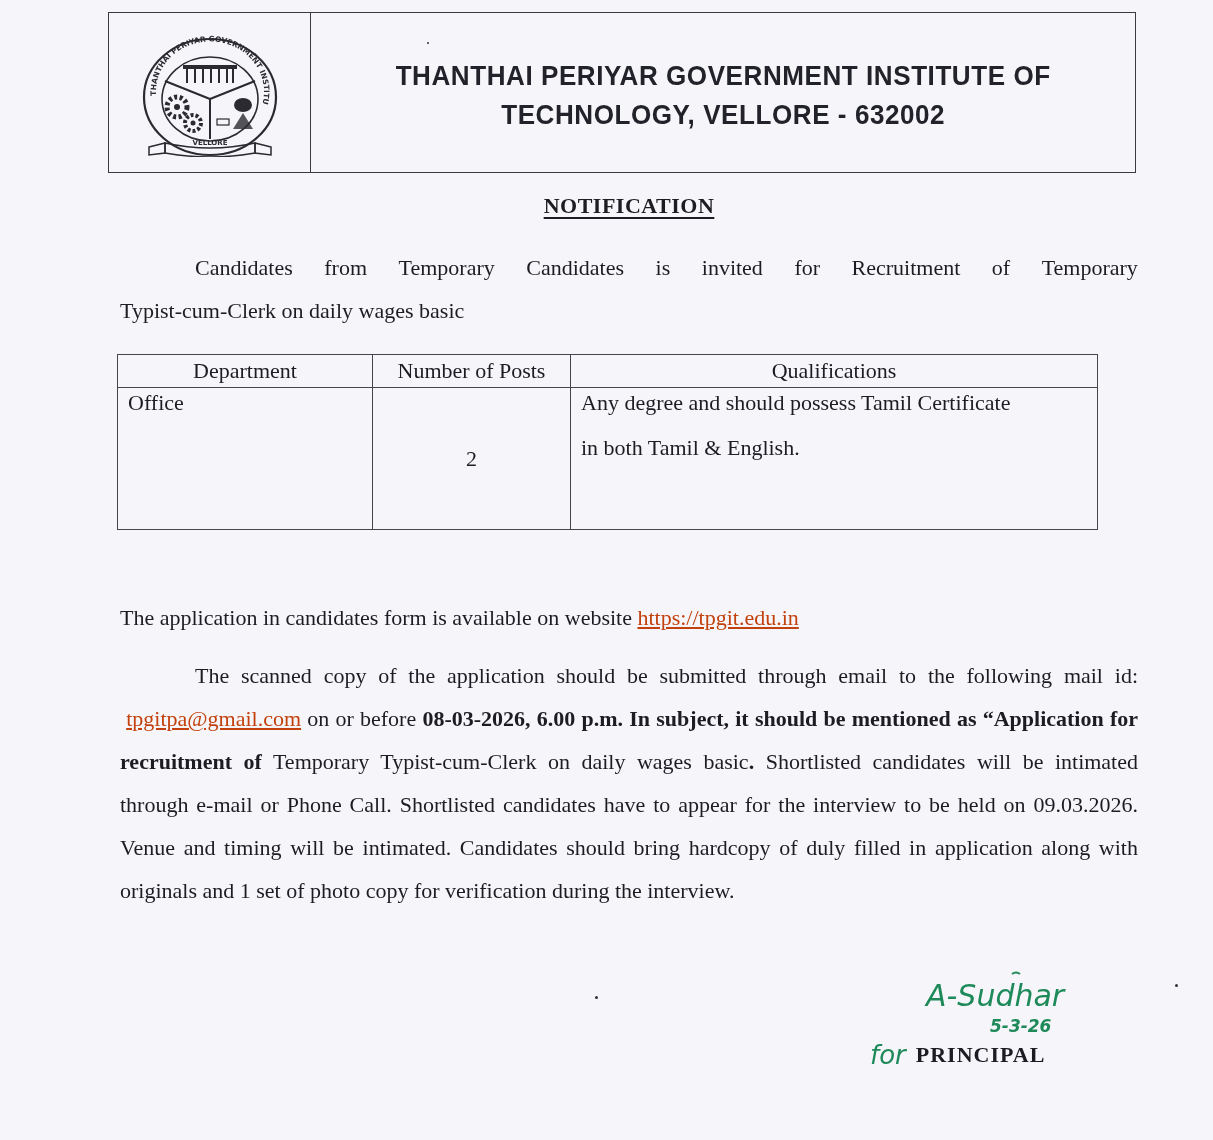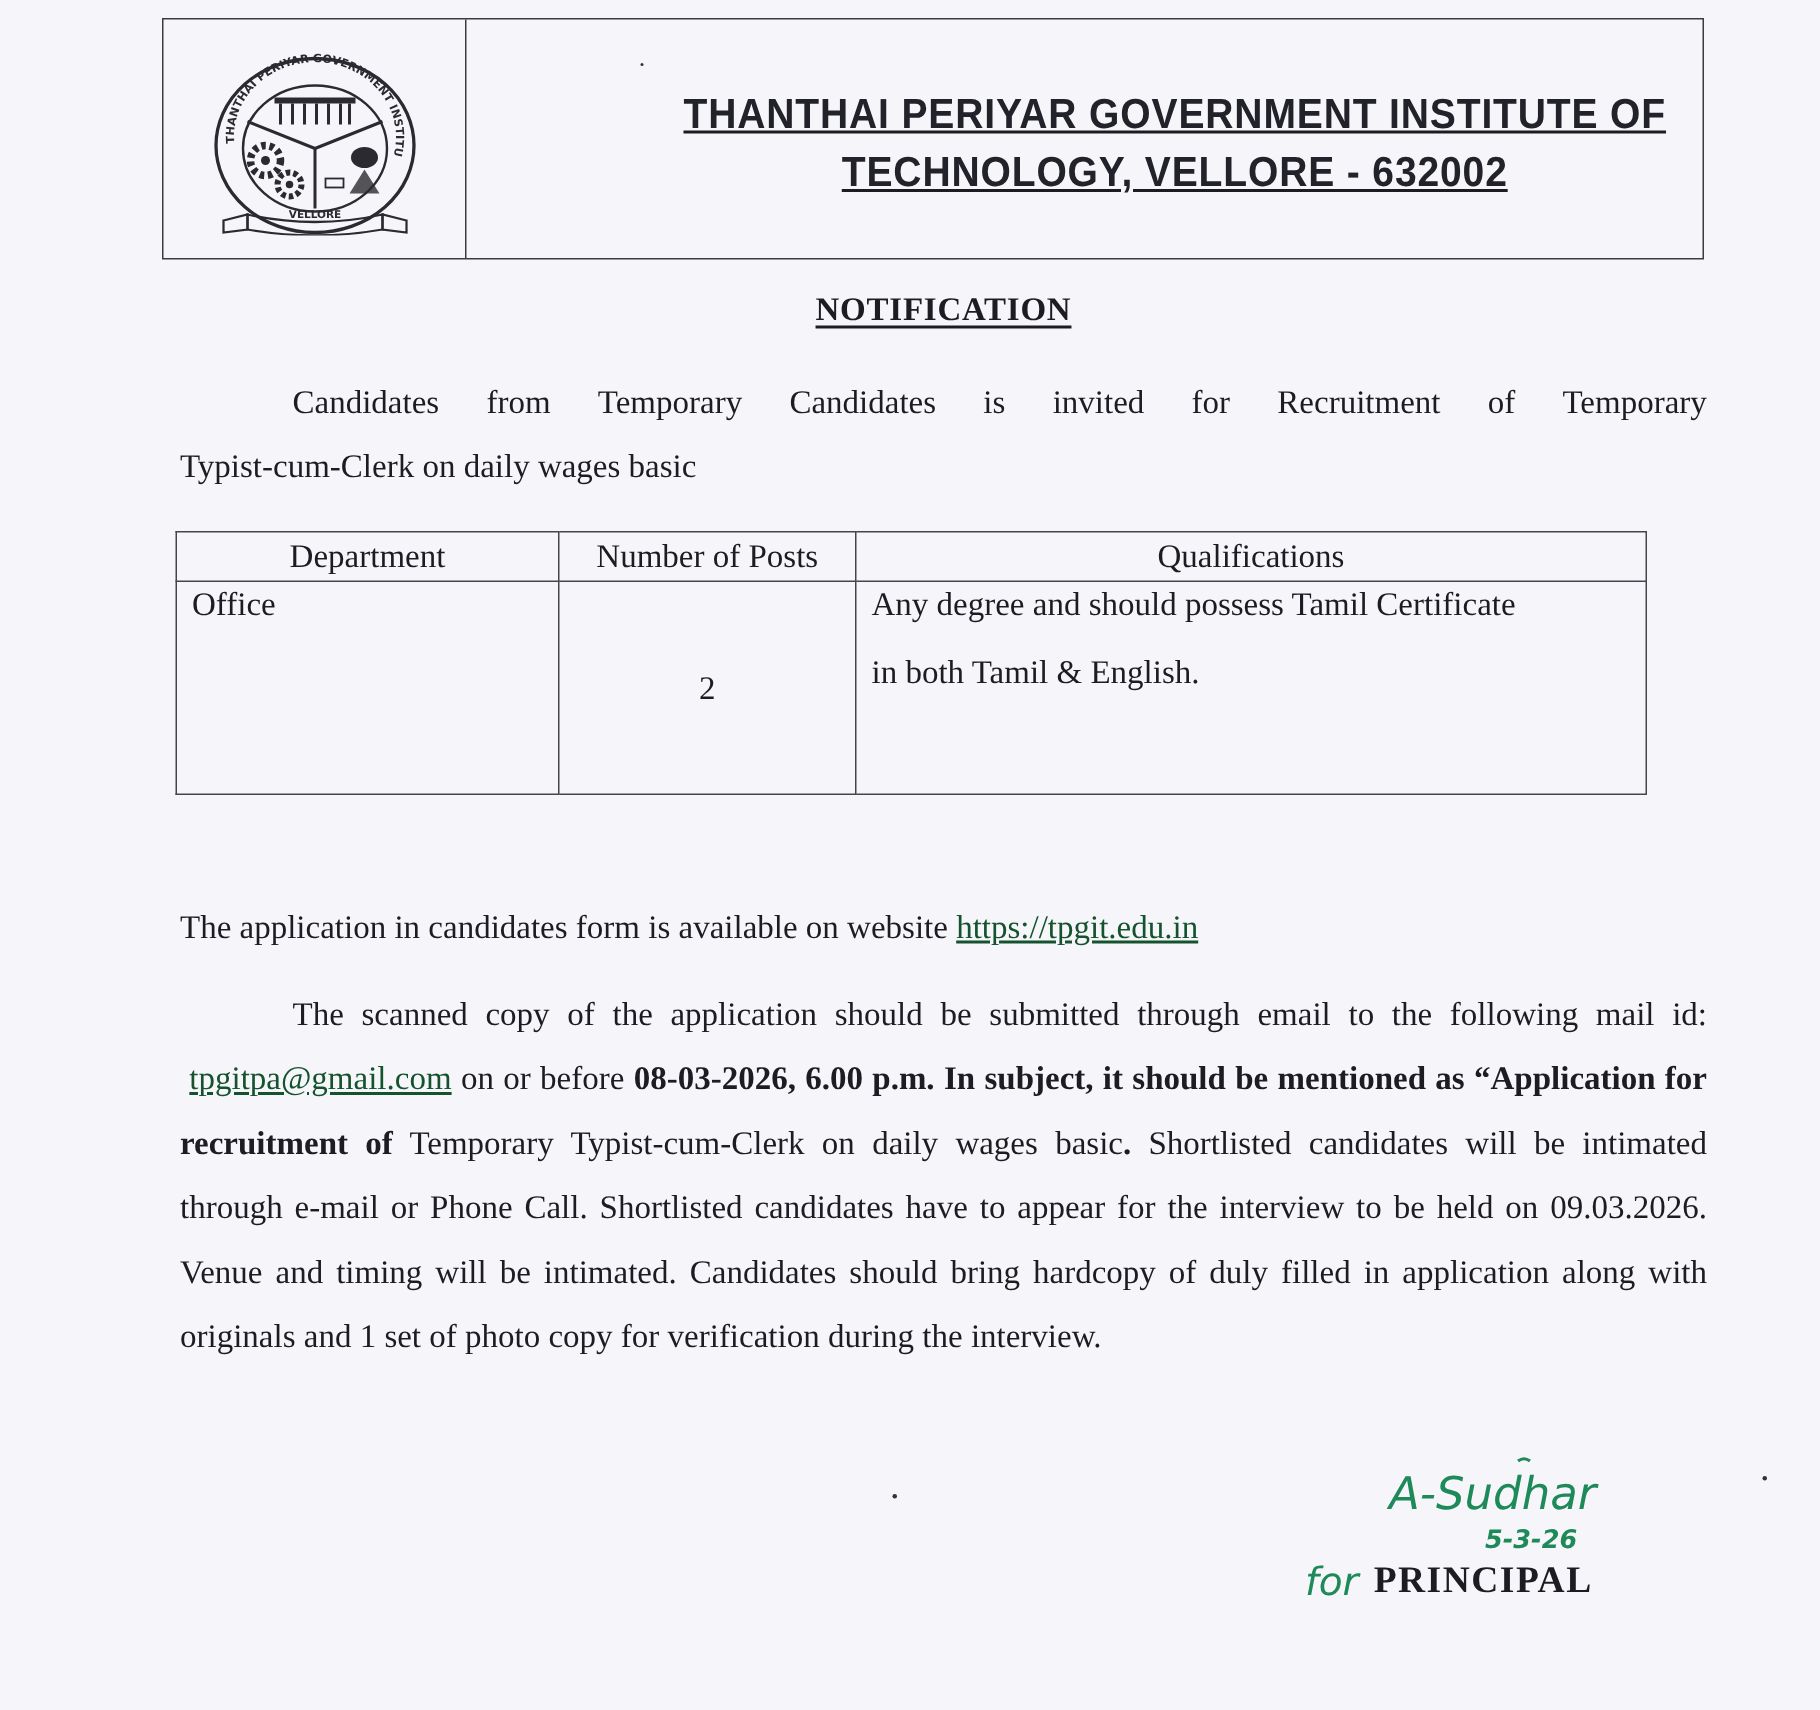--- a/index.html
+++ b/index.html
@@ -31,23 +31,22 @@
       border-right: 1.5px solid #3a3a40;
       box-sizing: border-box;
       display: flex;
       align-items: center;
       justify-content: center;
     }
     .title-cell {
       flex: 1;
       display: flex;
       align-items: center;
-      justify-content: flex-end;
+      justify-content: center;
       text-align: center;
-      text-decoration: underline;
     }
     .inst-title {
       font-family: "Liberation Sans Narrow", "Liberation Sans", "DejaVu Sans", sans-serif;
       font-weight: bold;
       font-size: 28px;
       letter-spacing: 0.6px;
       line-height: 39px;
       color: #22222a;
       transform: scaleX(0.93);
       margin-top: 4px;
@@ -73,21 +72,21 @@
       text-align: justify;
     }
     .p1 { top: 246px; }
     .p2 { top: 596px; }
     .p3 { top: 654px; }
     .indent { display: inline-block; width: 75px; }
     .p1-line1 {
       display: flex;
       justify-content: space-between;
     }
-    .link { text-decoration: underline; color: #14532d; cursor: pointer; }
+    .link { text-decoration: underline; color: #c2410c; cursor: pointer; }
     b { font-weight: bold; }
 
     table.posts {
       position: absolute;
       left: 117px;
       top: 354px;
       width: 981px;
       border-collapse: collapse;
       font-size: 22px;
     }
@@ -119,21 +118,21 @@
     }
     .for-principal {
       position: absolute;
       left: 870px;
       top: 1040px;
       display: flex;
       align-items: flex-end;
     }
     .principal-label {
       font-weight: bold;
-      font-size: 25px;
+      font-size: 22px;
       letter-spacing: 1px;
       margin-left: 10px;
       margin-bottom: 2px;
     }
     .speck {
       position: absolute;
       width: 3px;
       height: 3px;
       border-radius: 50%;
       background: #333;

